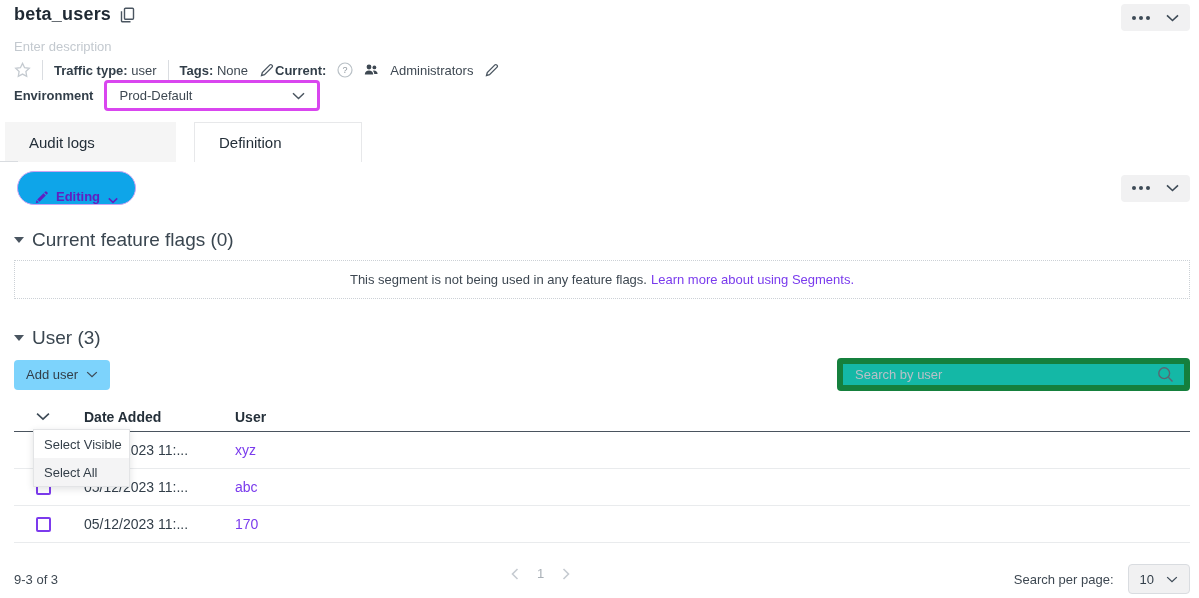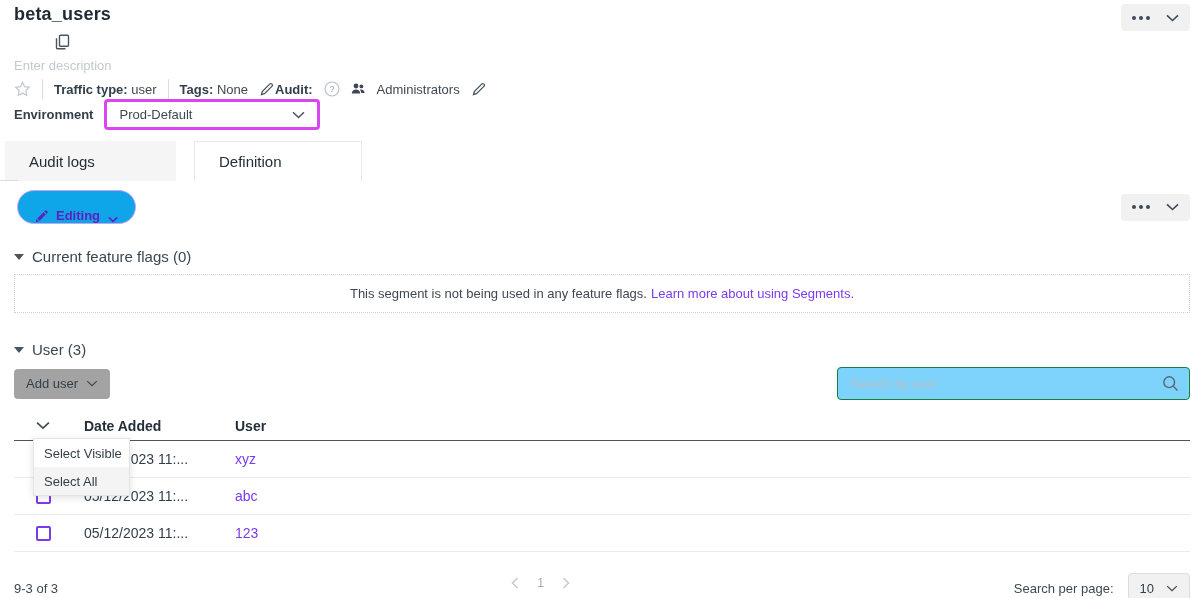--- a/index.html
+++ b/index.html
@@ -8,21 +8,21 @@
     width: 1199px; height: 598px;
     font-family: "Liberation Sans", sans-serif;
     color: #2e3a45;
     position: relative;
     overflow: hidden;
   }
   .page { padding: 0 9px 0 14px; }
 
   
   .title-row { display:flex; justify-content:space-between; align-items:flex-start; padding-top:4px; }
-  .title-left { display:flex; align-items:center; gap:9px;flex-direction:column; }
+  .title-left { display:flex; align-items:center; gap:9px; }
   .page-title { font-size:18px; font-weight:bold; color:#1f2933; letter-spacing:.2px; }
   .icon-btn { display:inline-flex; align-items:center; justify-content:center; cursor:pointer; }
   .actions-group {
     background:#f1f1f2; border-radius:4px; height:27px; padding:0 11px;
     display:flex; align-items:center; gap:16px;
   }
   .dots { display:flex; gap:3px; }
   .dots i { width:4px; height:4px; border-radius:50%; background:#3d4a56; }
   .desc { margin-top:8px; font-size:13px; color:#c3c9cf; }
 
@@ -48,38 +48,38 @@
 
   
   .toolbar { margin-top:9px; display:flex; justify-content:space-between; align-items:center; padding-left:3px; }
   .editing-btn {
     display:flex; align-items:flex-end; gap:8px; height:34px; padding:0 17px;
     border:1.5px solid #caa4f2; border-radius:17px; background:#0ea5e9; cursor:pointer;
   }
   .editing-label { font-size:13px; font-weight:bold; color:#6020c0; }
 
   
-  .section-header { display:flex; align-items:center; gap:8px; font-size:15px; color:#3a4650; cursor:pointer; }
+  .section-header { display:flex; align-items:center; gap:8px; font-size:19px; color:#3a4650; cursor:pointer; }
   .tri-down { width:0; height:0; border-left:5px solid transparent; border-right:5px solid transparent; border-top:6px solid #4a5560; }
   .sec1 { margin-top:24px; }
   .empty-box {
     margin-top:9px; height:39px; border:1px dotted #ccd1d6;
     display:flex; align-items:center; justify-content:center; gap:4px; font-size:13px; color:#3e4852;
   }
   .empty-link { color:#7a3bed; cursor:pointer; }
 
   .sec2 { margin-top:28px; }
   .controls-row { margin-top:9px; display:flex; justify-content:space-between; align-items:center; }
   .add-user-btn {
     display:flex; align-items:center; gap:8px; height:30px; padding:0 12px;
-    background:#a3a3a3; border-radius:4px; font-size:13px; color:#323e49; cursor:pointer;
+    background:#7dd3fc; border-radius:4px; font-size:13px; color:#323e49; cursor:pointer;
   }
   .search-box {
-    width:353px; height:33px; border:1px solid #15803d; border-radius:4px;
-    display:flex; align-items:center; padding:0 10px 0 12px; gap:8px; background:#7dd3fc;
+    width:353px; height:33px; border:6px solid #15803d; border-radius:4px;
+    display:flex; align-items:center; padding:0 10px 0 12px; gap:8px; background:#14b8a6;
   }
   .search-box input {
     flex:1; border:none; outline:none; font-size:13px; color:#3e4852;
     font-family:"Liberation Sans", sans-serif; background:transparent;
   }
   .search-box input::placeholder { color:#b8c0c8; }
 
   
   .table { margin-top:11px; position:relative; }
   .thead { display:flex; align-items:center; height:30px; border-bottom:1px solid #4a545e; }
@@ -163,21 +163,21 @@
         <span class="b">Tags:</span>
         <span>None</span>
       </span>
       <span class="icon-btn">
         <svg width="16" height="16" viewBox="0 0 16 16" fill="none" stroke="#4a5560" stroke-width="1.3">
           <path d="M2.5 13.5l.8-3 7.6-7.6a1.2 1.2 0 0 1 1.7 0l.5.5a1.2 1.2 0 0 1 0 1.7l-7.6 7.6z"></path>
         </svg>
       </span>
     </div>
     <div class="meta-right">
-      <span class="b">Audit:</span>
+      <span class="b">Current:</span>
       <span class="icon-btn">
         <svg width="16" height="16" viewBox="0 0 16 16" fill="none">
           <circle cx="8" cy="8" r="7" stroke="#b9c0c6" stroke-width="1.2"></circle>
           <text x="8" y="11.3" text-anchor="middle" font-size="9" fill="#8f979e" font-family="Liberation Sans, sans-serif">?</text>
         </svg>
       </span>
       <span class="icon-btn">
         <svg width="15" height="12" viewBox="0 0 15 12" fill="#3e4852">
           <circle cx="5" cy="3" r="2.4"></circle>
             <circle cx="10.4" cy="3.4" r="1.9"></circle>
@@ -290,21 +290,21 @@
             <span class="checkbox"></span>
           </div>
         <div class="col-date cell-date">05/12/2023 11:...</div>
         <div class="col-user cell-user"><a>abc</a></div>
       </div>
       <div class="trow">
         <div class="col-check">
             <span class="checkbox"></span>
           </div>
         <div class="col-date cell-date">05/12/2023 11:...</div>
-        <div class="col-user cell-user"><a>123</a></div>
+        <div class="col-user cell-user"><a>170</a></div>
       </div>
 
       <div class="select-menu">
         <div class="item">Select Visible</div>
         <div class="item hl">Select All</div>
       </div>
     </div>
 
     <div class="tfooter">
       <span class="range-label">9-3 of 3</span>

